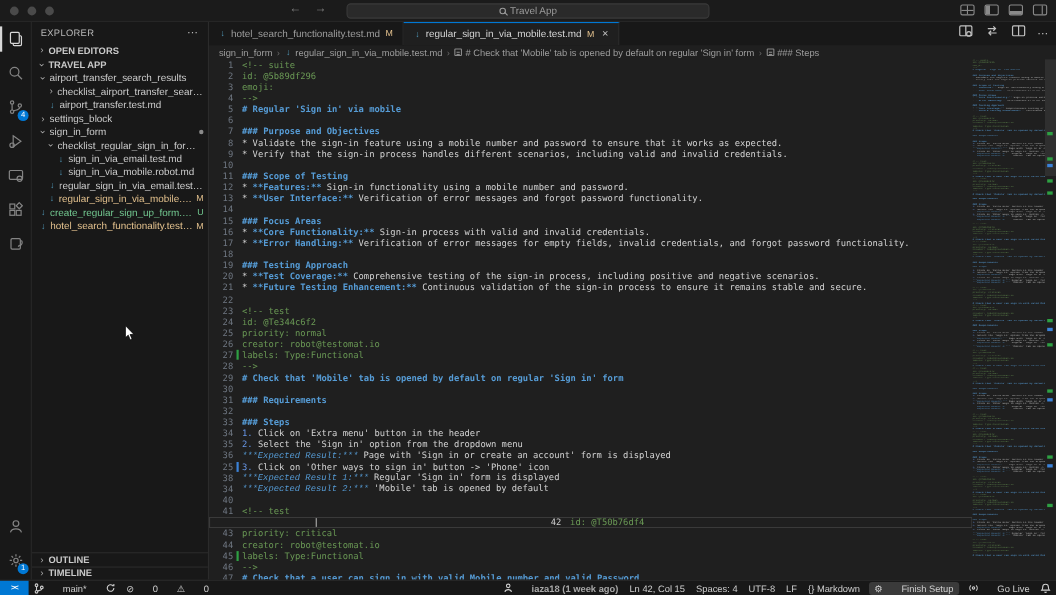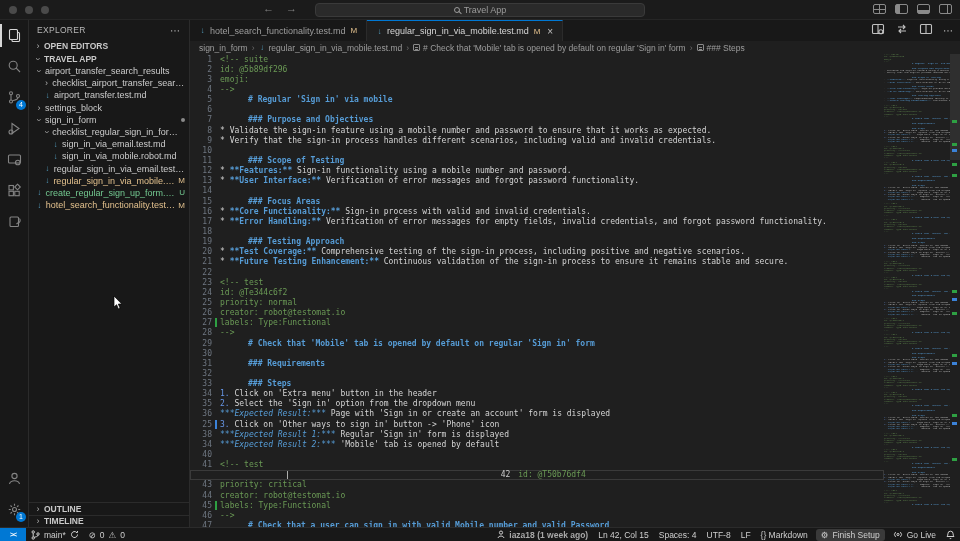--- a/index.html
+++ b/index.html
@@ -89,43 +89,43 @@
   .code-line { height:10.15px; display:flex; align-items:center; white-space:pre; position:relative; }
   .code-line.current { box-shadow:inset 0 0 0 1px #3a3a3a;justify-content:center; }
   .ln { width:22px; flex-shrink:0; text-align:right; color:#6e7681; font-size:8px; }
   .code-line.current .ln { color:#cccccc; }
   .gut { width:8px; flex-shrink:0; position:relative; height:100%; }
   .gut.g-a:before, .gut.g-m:before { content:''; position:absolute; left:3px; top:0.5px; bottom:0.5px; width:2px; }
   .gut.g-a:before { background:#2ea043; }
   .gut.g-m:before { background:#3b82d8; }
   .ltext { white-space:pre; }
   .tk-c { color:#6a9955; }
-  .tk-h { color:#569cd6; font-weight:bold;margin-left:28px; }
+  .tk-h { color:#569cd6; font-weight:bold; }
   .tk-b { color:#569cd6; font-weight:bold; }
-  .tk-e { color:#569cd6; font-style:italic; }
+  .tk-e { color:#569cd6; font-style:italic;font-family:Liberation Mono, monospace; }
   .tk-p { color:#d4d4d4; }
   .tk-d { color:#6796e6; }
   .caret { position:absolute; top:1px; bottom:1px; width:1px; background:#aeafad; }
 
   
   .minimap { position:absolute; top:34px; bottom:0; right:10px; width:66px; overflow:hidden;
     font-family:"DejaVu Sans Mono", monospace; opacity:.8; }
   .mini-line { height:2.3px; font-size:2.4px; line-height:2.3px; white-space:pre; overflow:hidden; }
   .ruler { position:absolute; top:34px; bottom:0; right:0; width:10px; }
   .slider { position:absolute; top:0; left:0; right:0; height:106px; background:rgba(121,121,121,.18); }
   .mark { position:absolute; left:2px; width:5px; height:3px; }
   .mark.g { background:#2ea043; }
   .mark.b { background:#3b82d8; }
 
   
   .statusbar { position:absolute; bottom:0; left:0; right:0; height:14px; background:#181818;
     border-top:1px solid #2b2b2b; display:flex; align-items:center; font-size:8.5px; color:#cfcfcf; }
   .remote { height:100%; width:26px; background:#0078d4; color:#fff; display:flex; align-items:center;
     justify-content:center; font-size:7px; font-weight:bold; letter-spacing:-1px; }
-  .st-item { display:flex; align-items:center; gap:4px; padding:0 5px; height:100%; cursor:pointer; }
+  .st-item { display:flex; align-items:center; gap:17px; padding:0 5px; height:100%; cursor:pointer; }
   .st-item svg { stroke:#cfcfcf; fill:none; stroke-width:1; }
   .st-right { margin-left:auto; display:flex; align-items:center; height:100%; }
   .st-dim { color:#a8a8a8;font-weight:bold; }
   .pill { background:#3a3a3a; border-radius:3px; height:12px; margin:0 3px; padding:0 5px; }
   .glyph { font-size:8.5px; }
 
   
   .mousecursor { position:absolute; left:113px; top:296px; z-index:99; pointer-events:none; }
 </style>
 </head>

